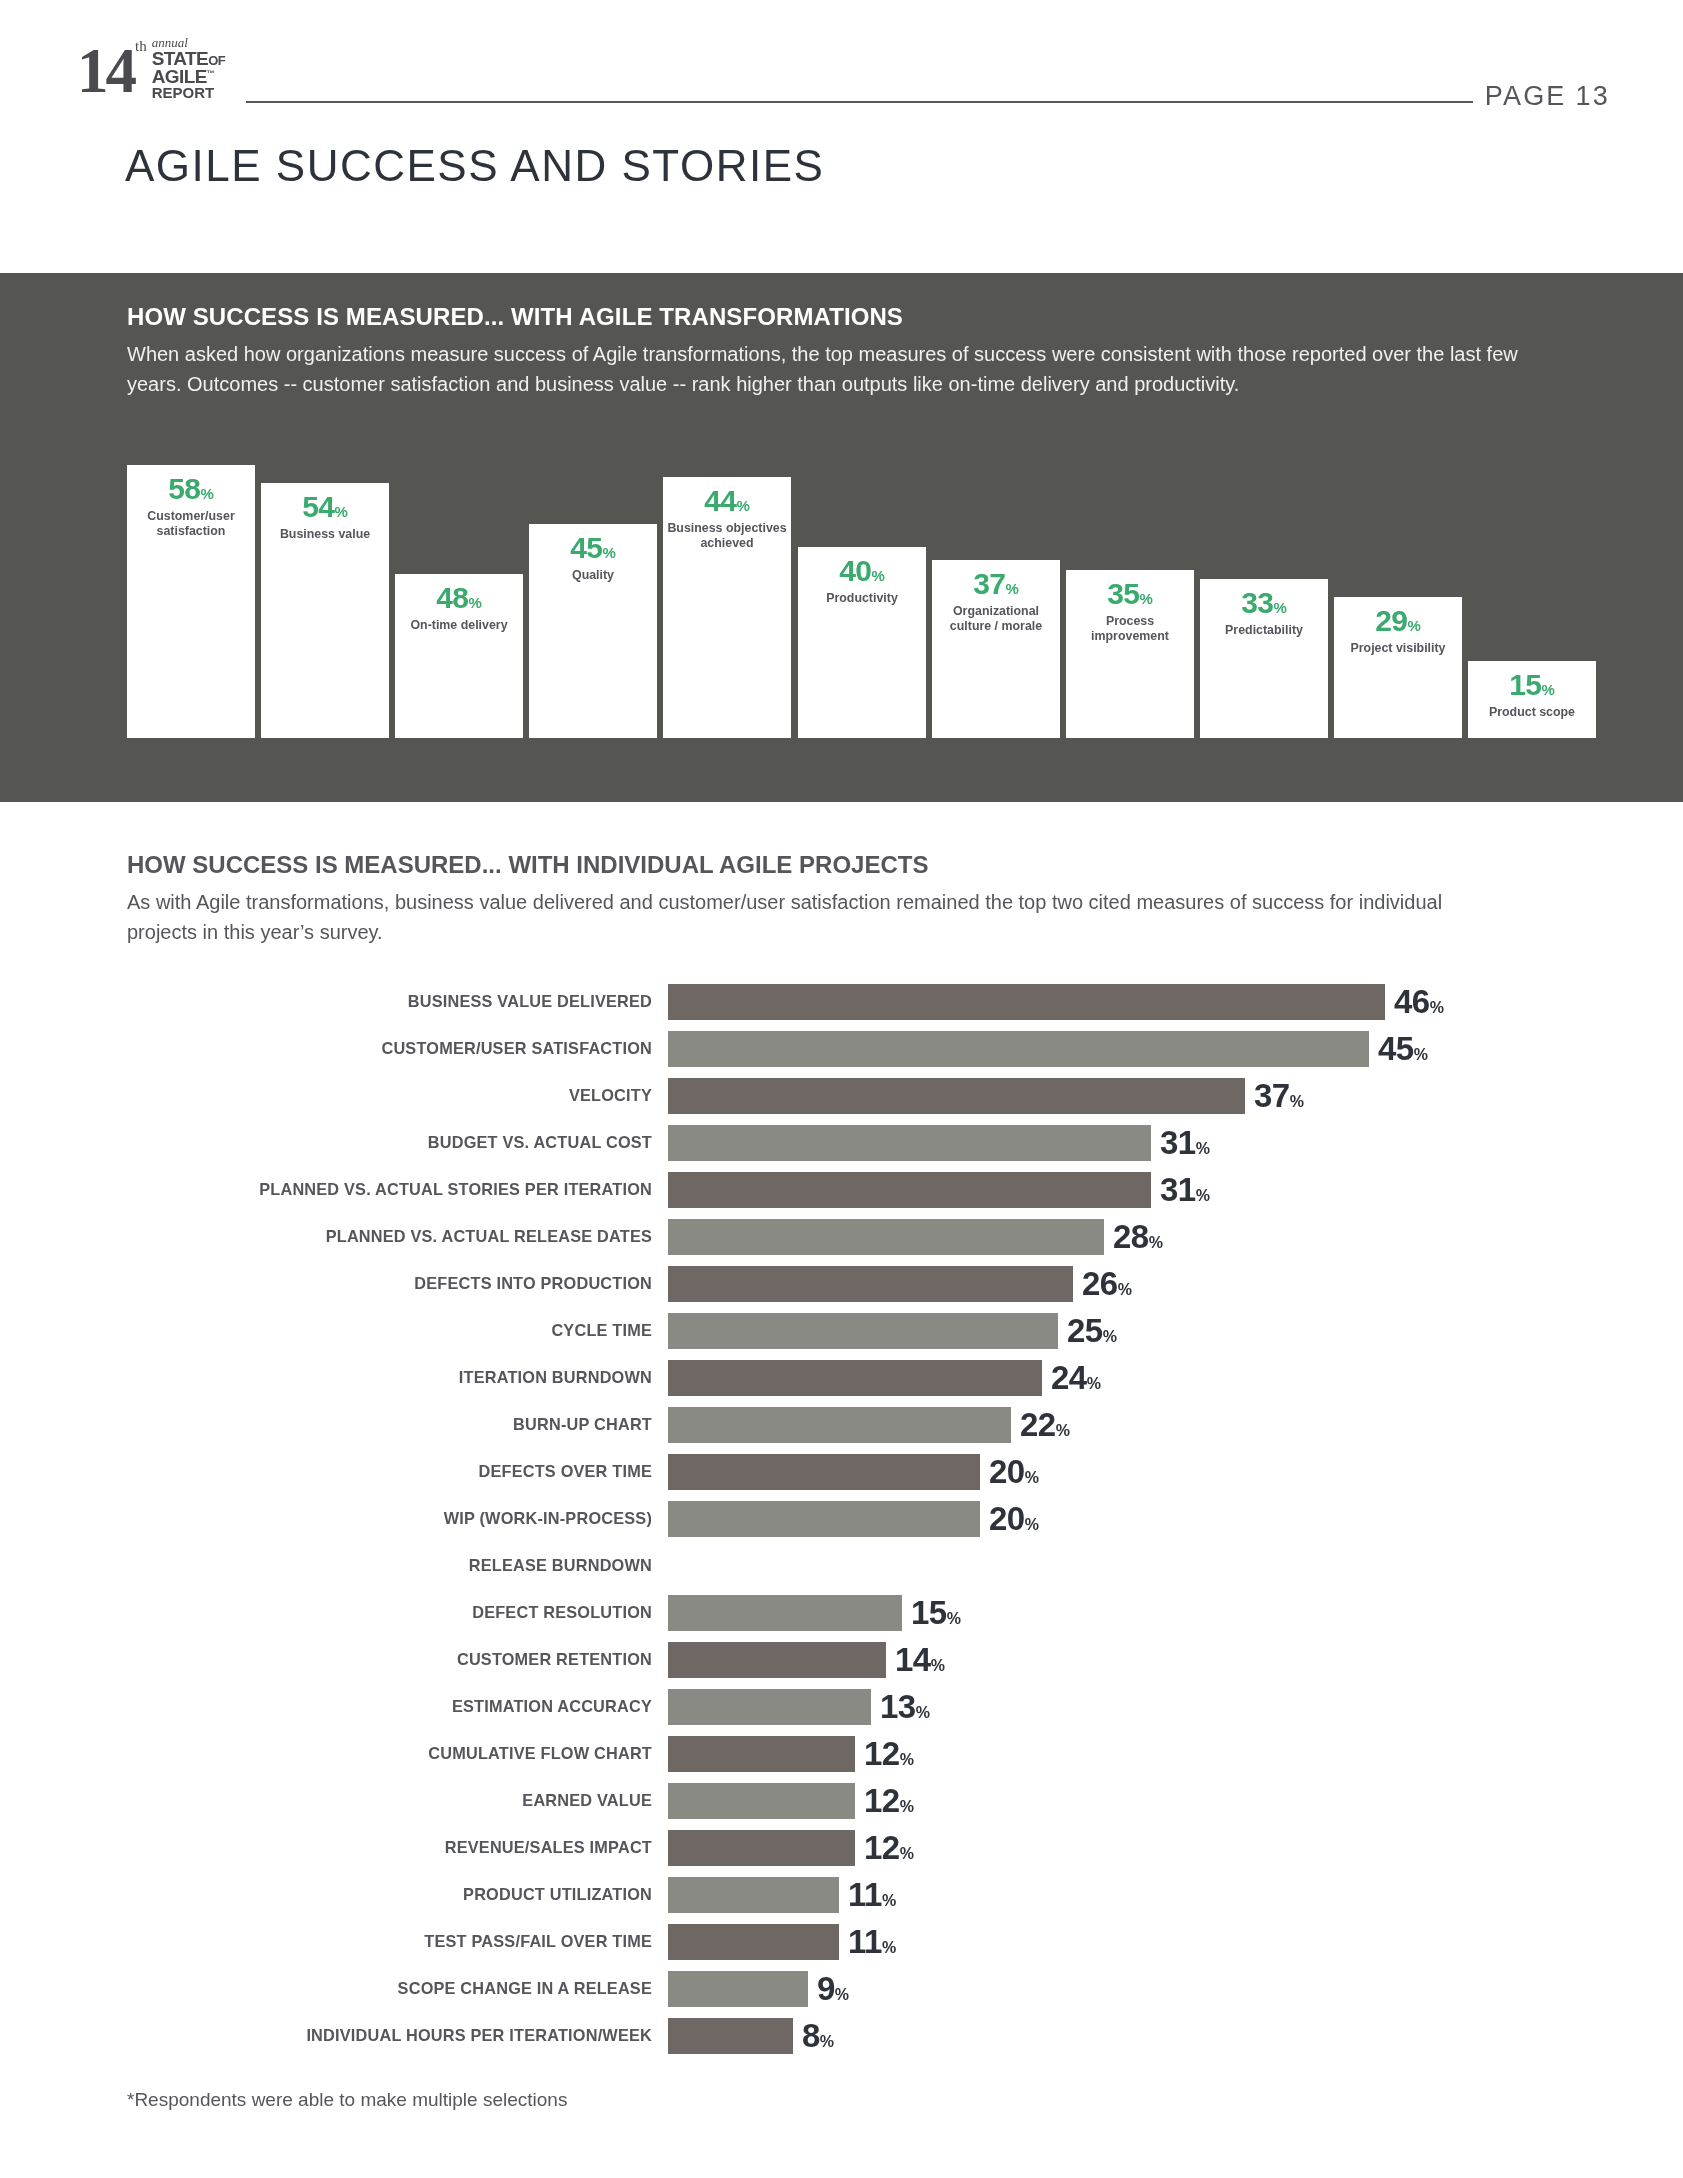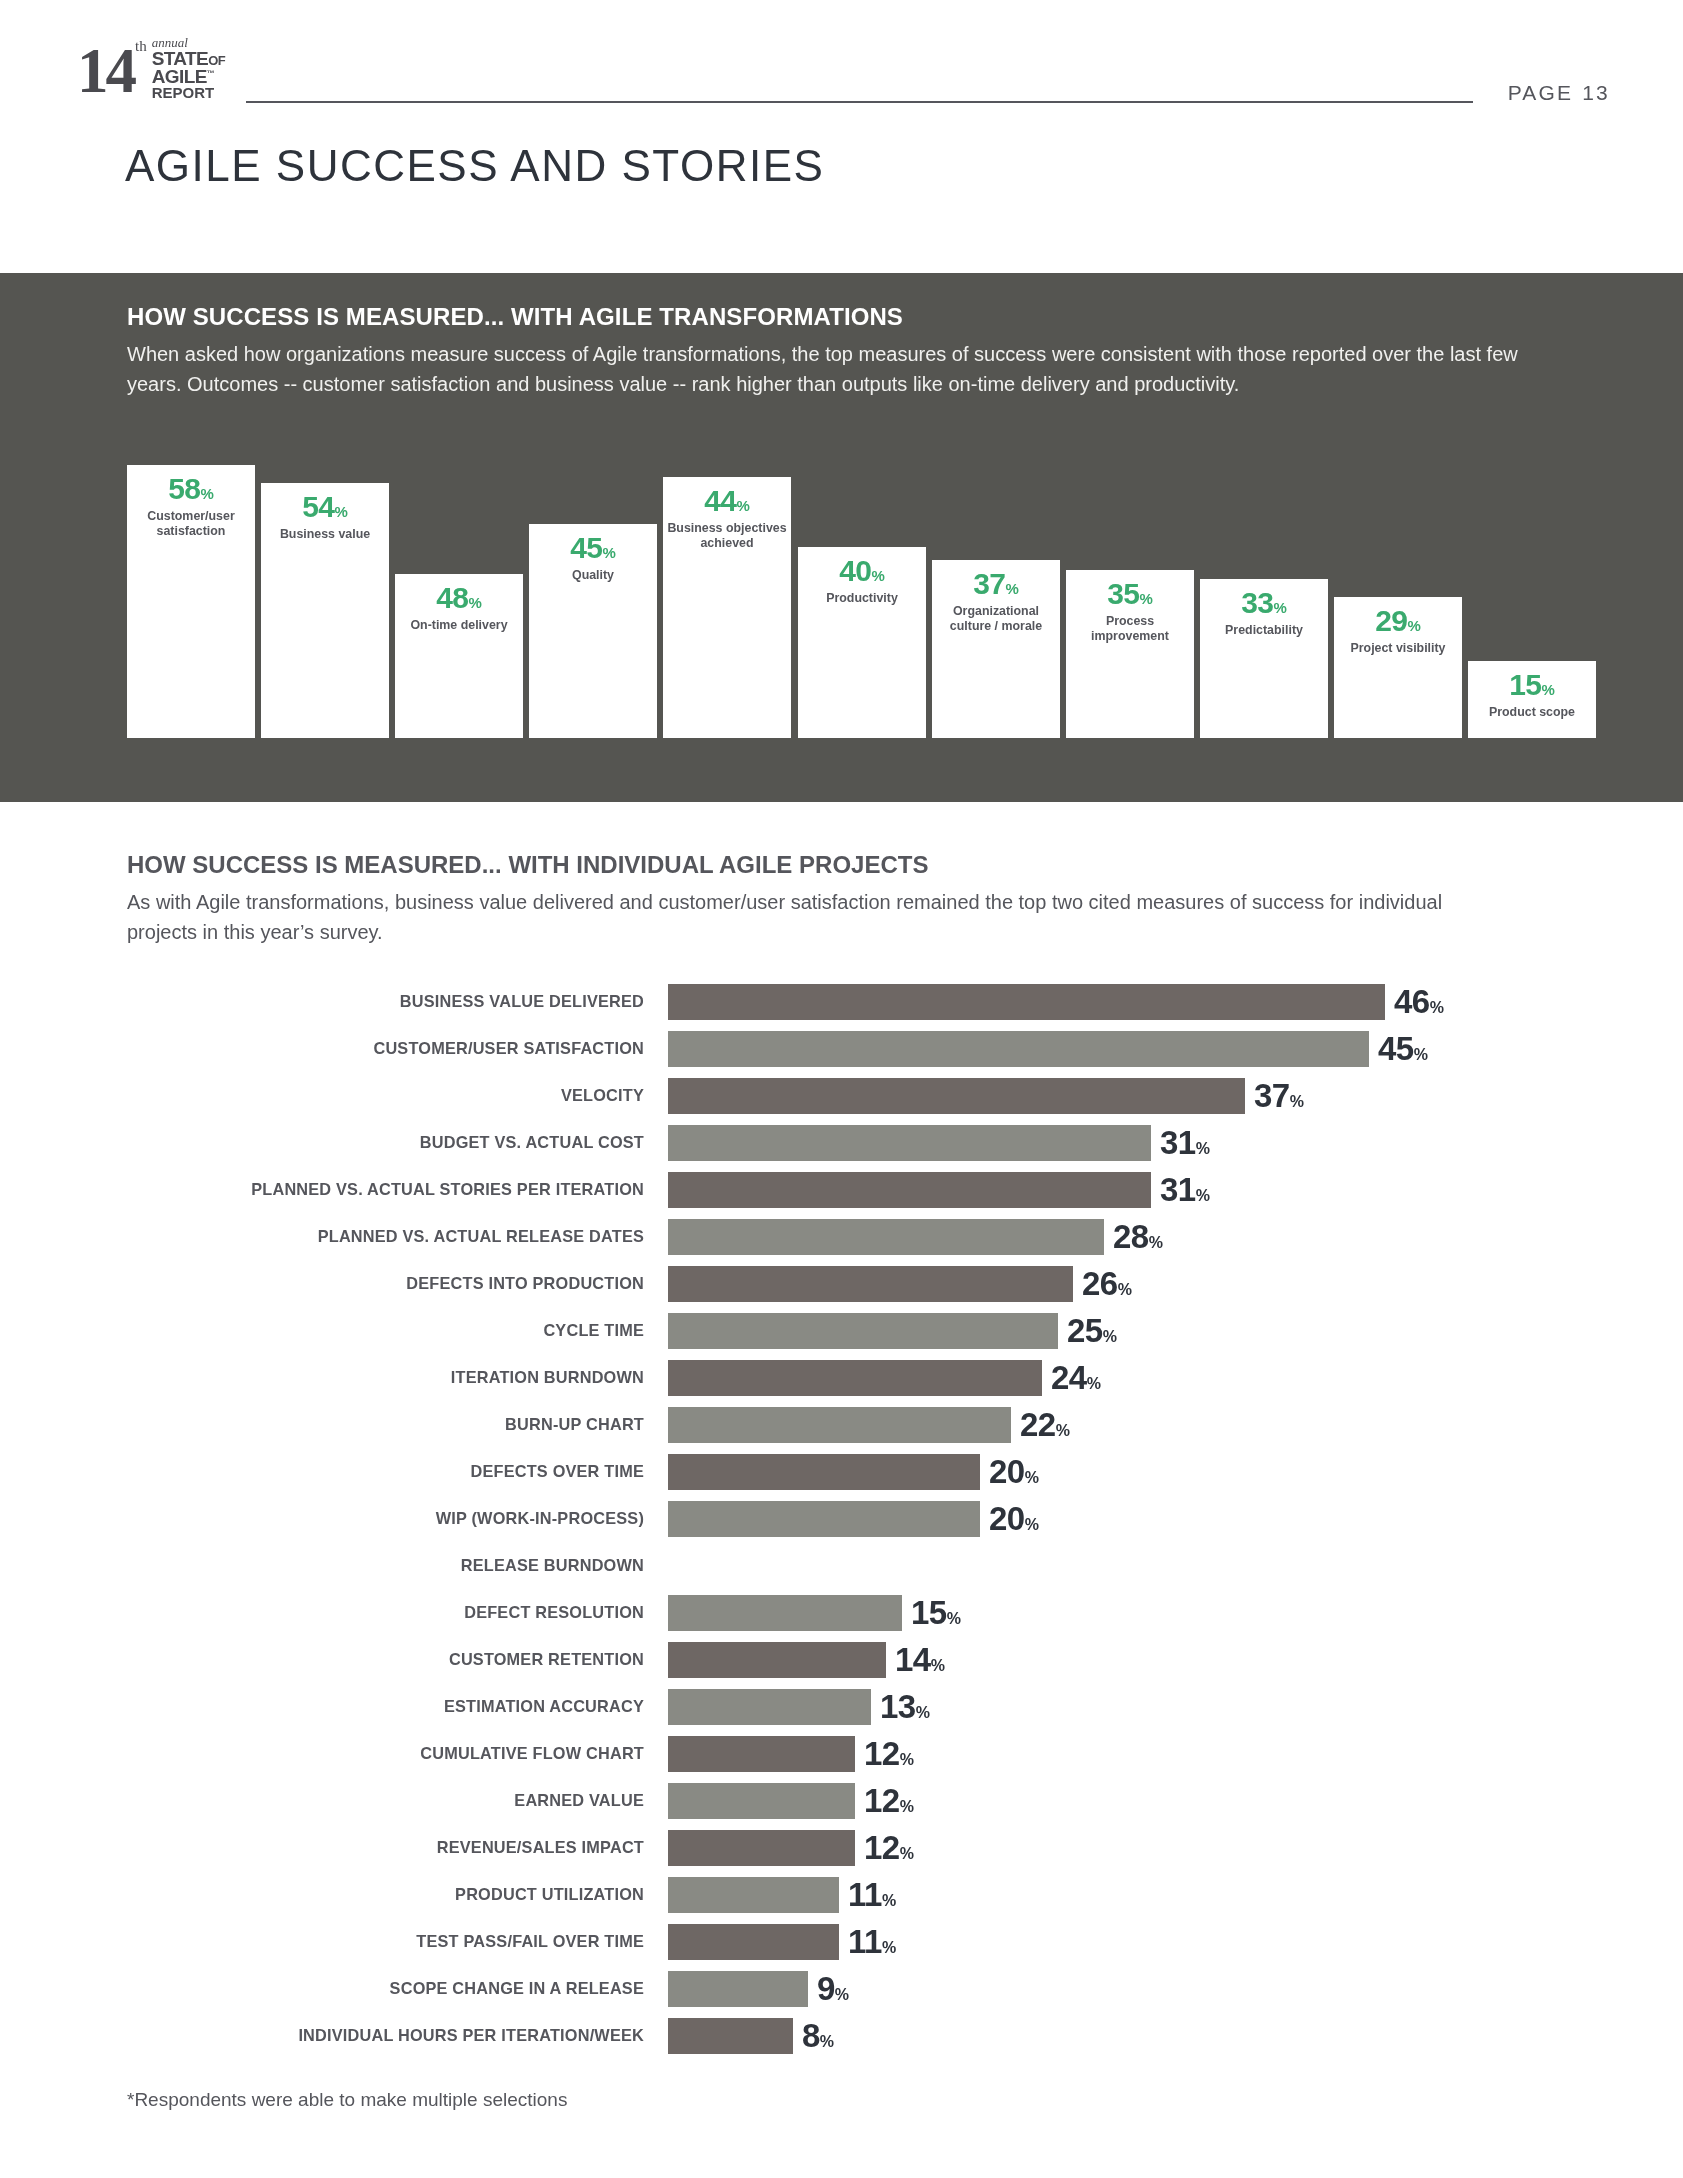--- a/index.html
+++ b/index.html
@@ -80,21 +80,21 @@
     left: 246px;
     right: 210px;
     top: 75px;
     height: 2px;
     background: #55565c;
   }
   .page-label {
     position: absolute;
     right: 73px;
     top: 55px;
-    font-size: 21px;
+    font-size: 27px;
     letter-spacing: 2.2px;
     color: #55565c;
     font-weight: 400;
     margin-left: 16px;
   }
   .page-label .pnum { margin-left: 9px; }
 
   
   .page-title {
     position: absolute;
@@ -198,21 +198,21 @@
   }
   .hrow {
     position: relative;
     height: 47px;
     display: flex;
     align-items: center;
   }
   .hlabel {
     width: 541px;
     text-align: right;
-    padding-right: 24px;
+    padding-right: 16px;
     font-size: 16.3px;
     font-weight: bold;
     color: #55565c;
     letter-spacing: 0.2px;
     white-space: nowrap;
   }
   .hbar-wrap {
     position: relative;
     flex: 1;
     display: flex;

